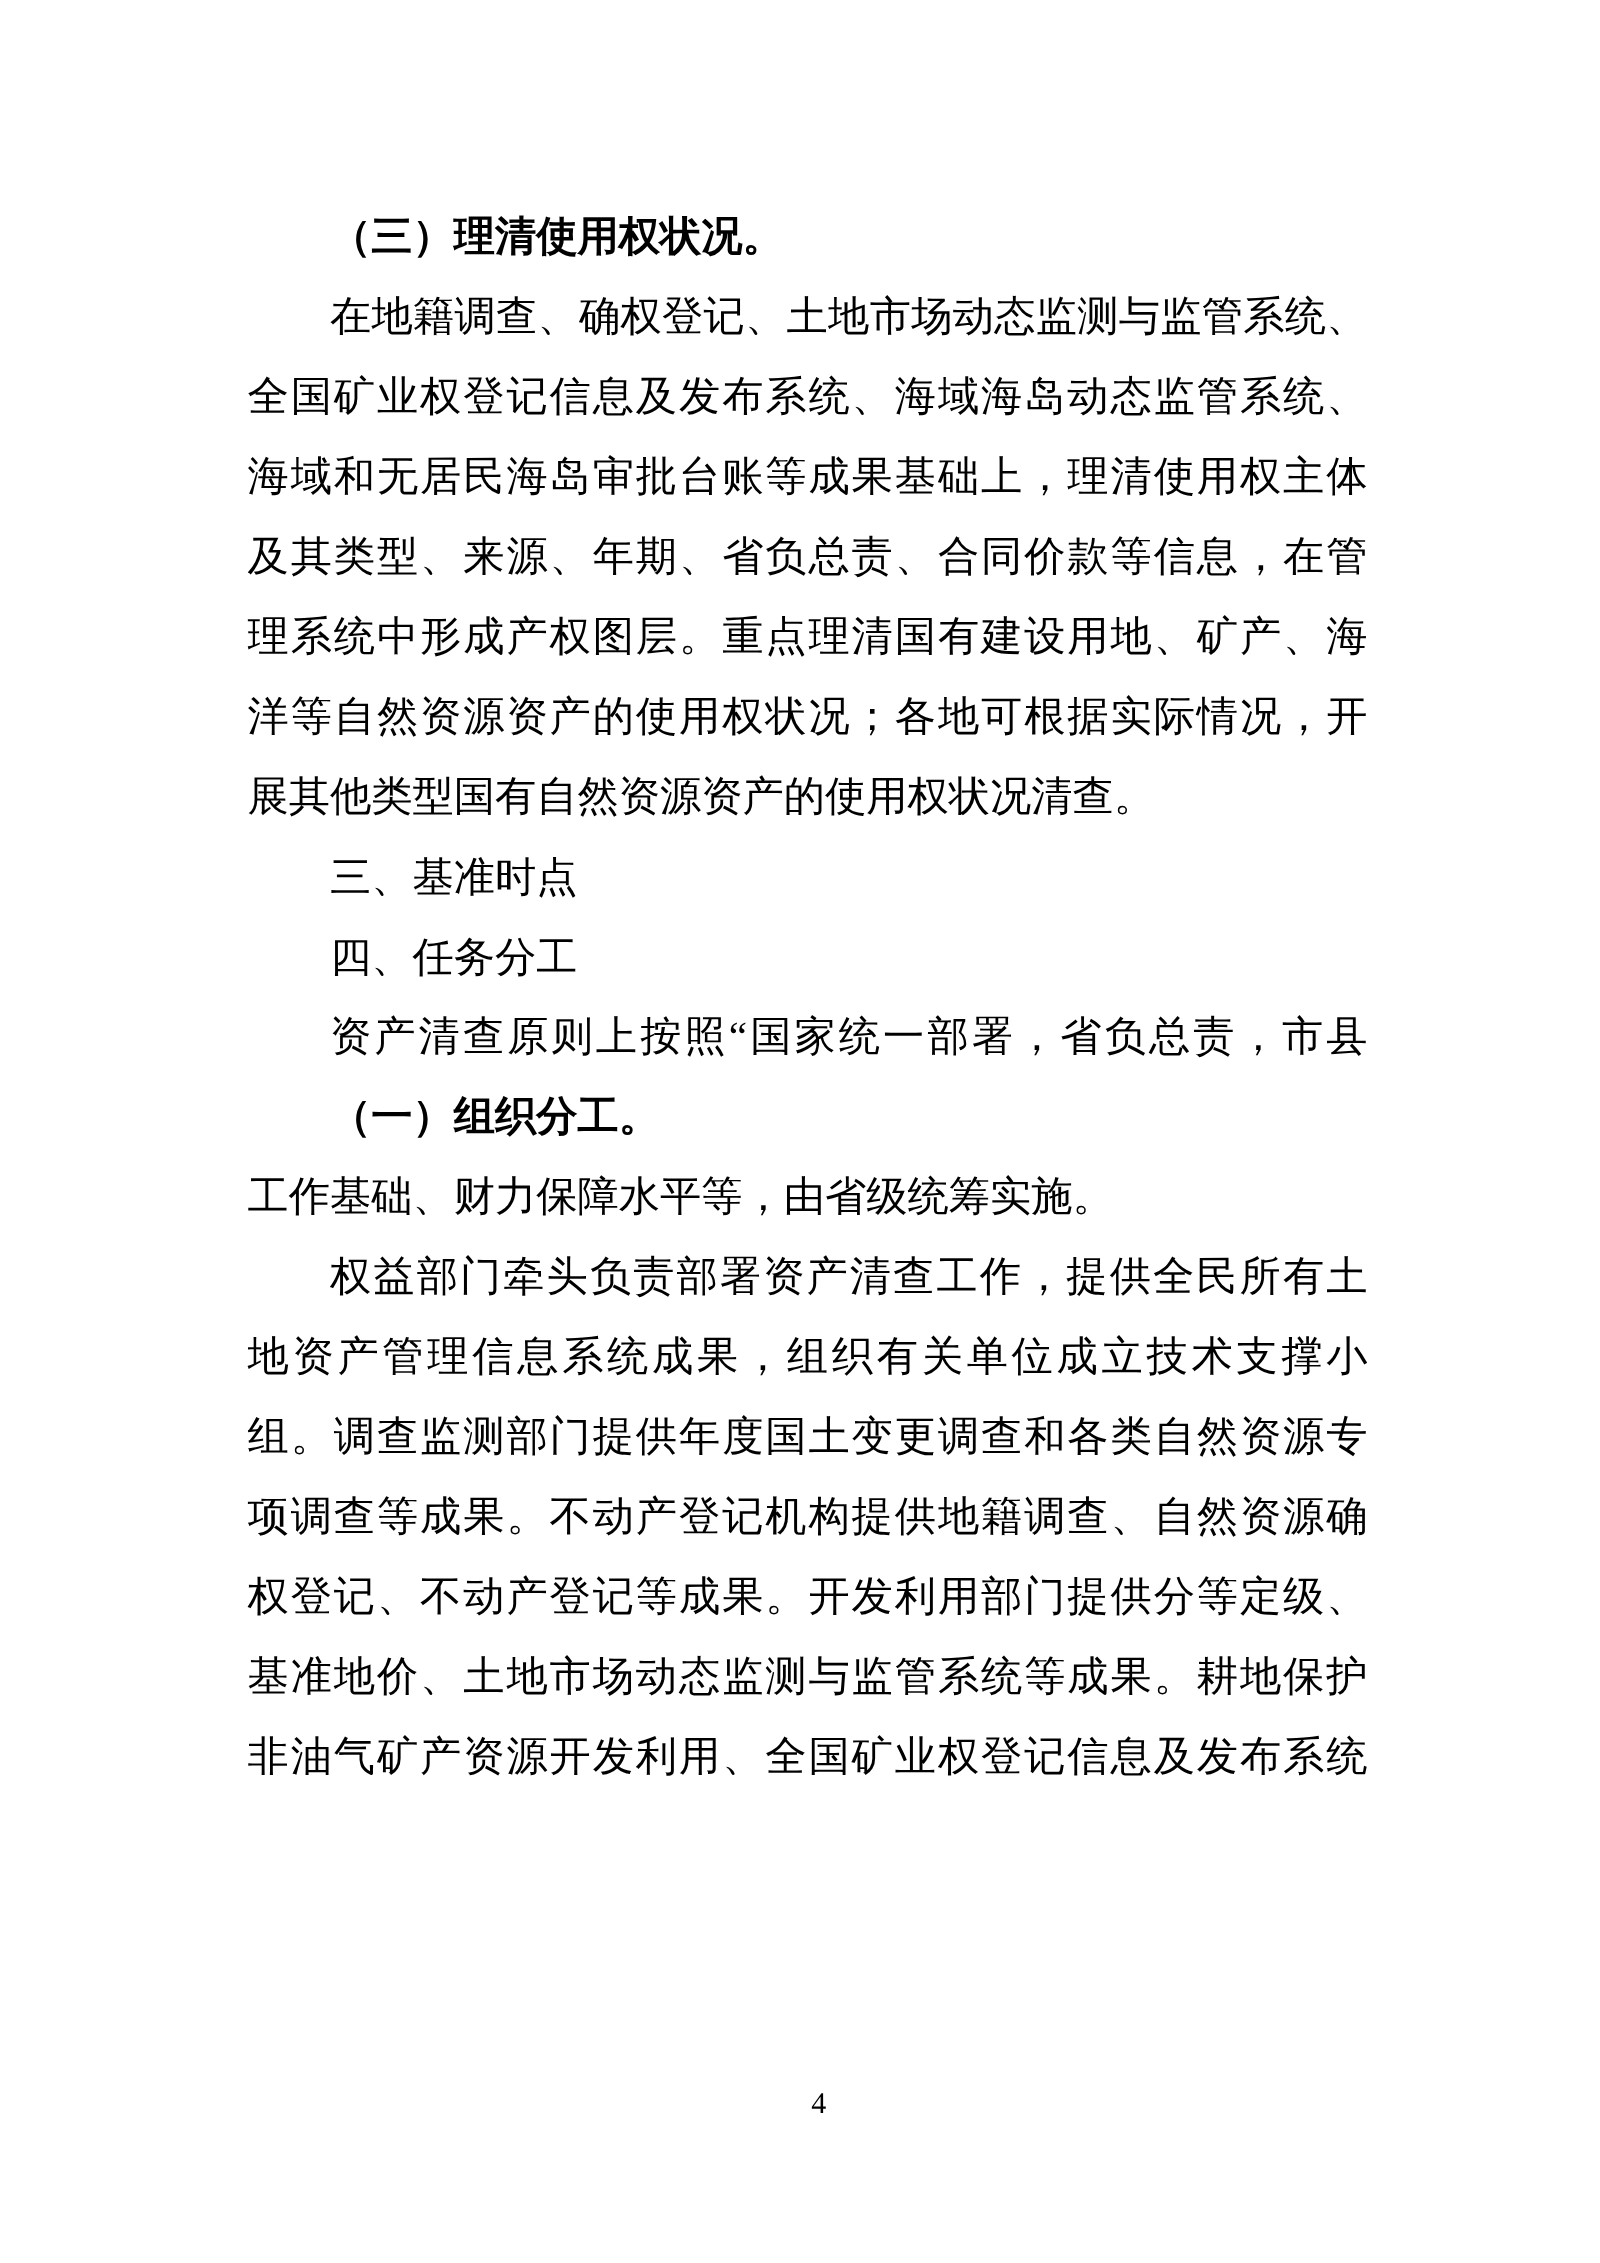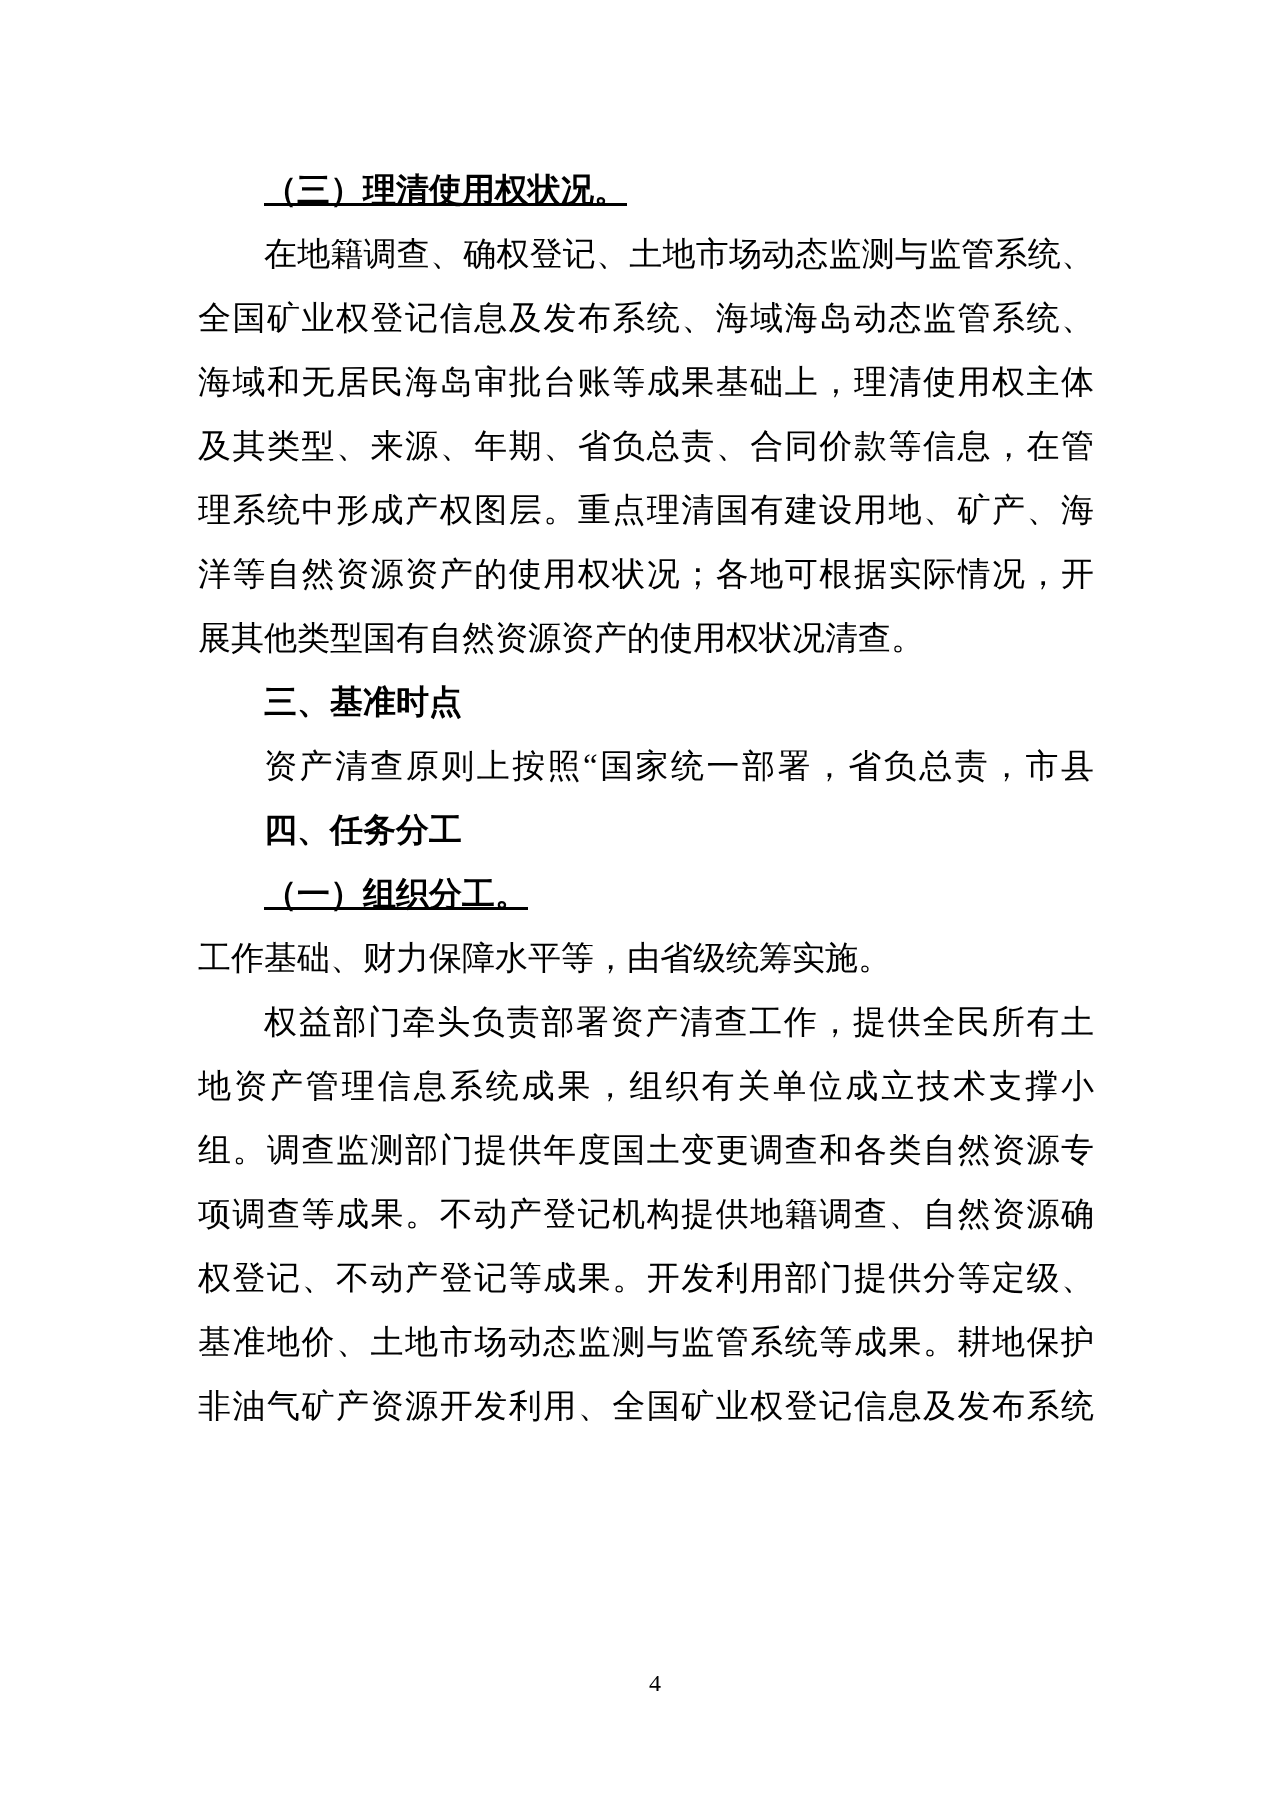--- a/index.html
+++ b/index.html
@@ -36,26 +36,25 @@
     text-align-last: justify;
     text-justify: inter-character;
     overflow: hidden;
   }
   .indent {
     text-indent: 66px;
   }
   
   .kai {
     font-weight: bold;
-    text-decoration: underline;
   }
   
   .hei {
     font-family: "Liberation Sans", "DejaVu Sans", sans-serif;
-    font-weight: bold;
+    font-weight: normal;
   }
   .pagenum {
     position: absolute;
     top: 1668px;
     left: 0;
     width: 1280px;
     text-align: center;
     font-size: 24px;
     line-height: 30px;
     text-indent: 30px; 
@@ -68,22 +67,22 @@
   <div class="content">
     <div class="line kai indent">（三）理清使用权状况。</div>
     <div class="line fill indent">在地籍调查、确权登记、土地市场动态监测与监管系统、</div>
     <div class="line fill">全国矿业权登记信息及发布系统、海域海岛动态监管系统、</div>
     <div class="line fill">海域和无居民海岛审批台账等成果基础上，理清使用权主体</div>
     <div class="line fill">及其类型、来源、年期、省负总责、合同价款等信息，在管</div>
     <div class="line fill">理系统中形成产权图层。重点理清国有建设用地、矿产、海</div>
     <div class="line fill">洋等自然资源资产的使用权状况；各地可根据实际情况，开</div>
     <div class="line">展其他类型国有自然资源资产的使用权状况清查。</div>
     <div class="line hei indent">三、基准时点</div>
+    <div class="line hei indent">四、任务分工</div>
     <div class="line fill indent">资产清查原则上按照“国家统一部署，省负总责，市县</div>
-    <div class="line hei indent">四、任务分工</div>
     <div class="line kai indent">（一）组织分工。</div>
     <div class="line">工作基础、财力保障水平等，由省级统筹实施。</div>
     <div class="line fill indent">权益部门牵头负责部署资产清查工作，提供全民所有土</div>
     <div class="line fill">地资产管理信息系统成果，组织有关单位成立技术支撑小</div>
     <div class="line fill">组。调查监测部门提供年度国土变更调查和各类自然资源专</div>
     <div class="line fill">项调查等成果。不动产登记机构提供地籍调查、自然资源确</div>
     <div class="line fill">权登记、不动产登记等成果。开发利用部门提供分等定级、</div>
     <div class="line fill">基准地价、土地市场动态监测与监管系统等成果。耕地保护</div>
     <div class="line fill">非油气矿产资源开发利用、全国矿业权登记信息及发布系统</div>
   </div>

